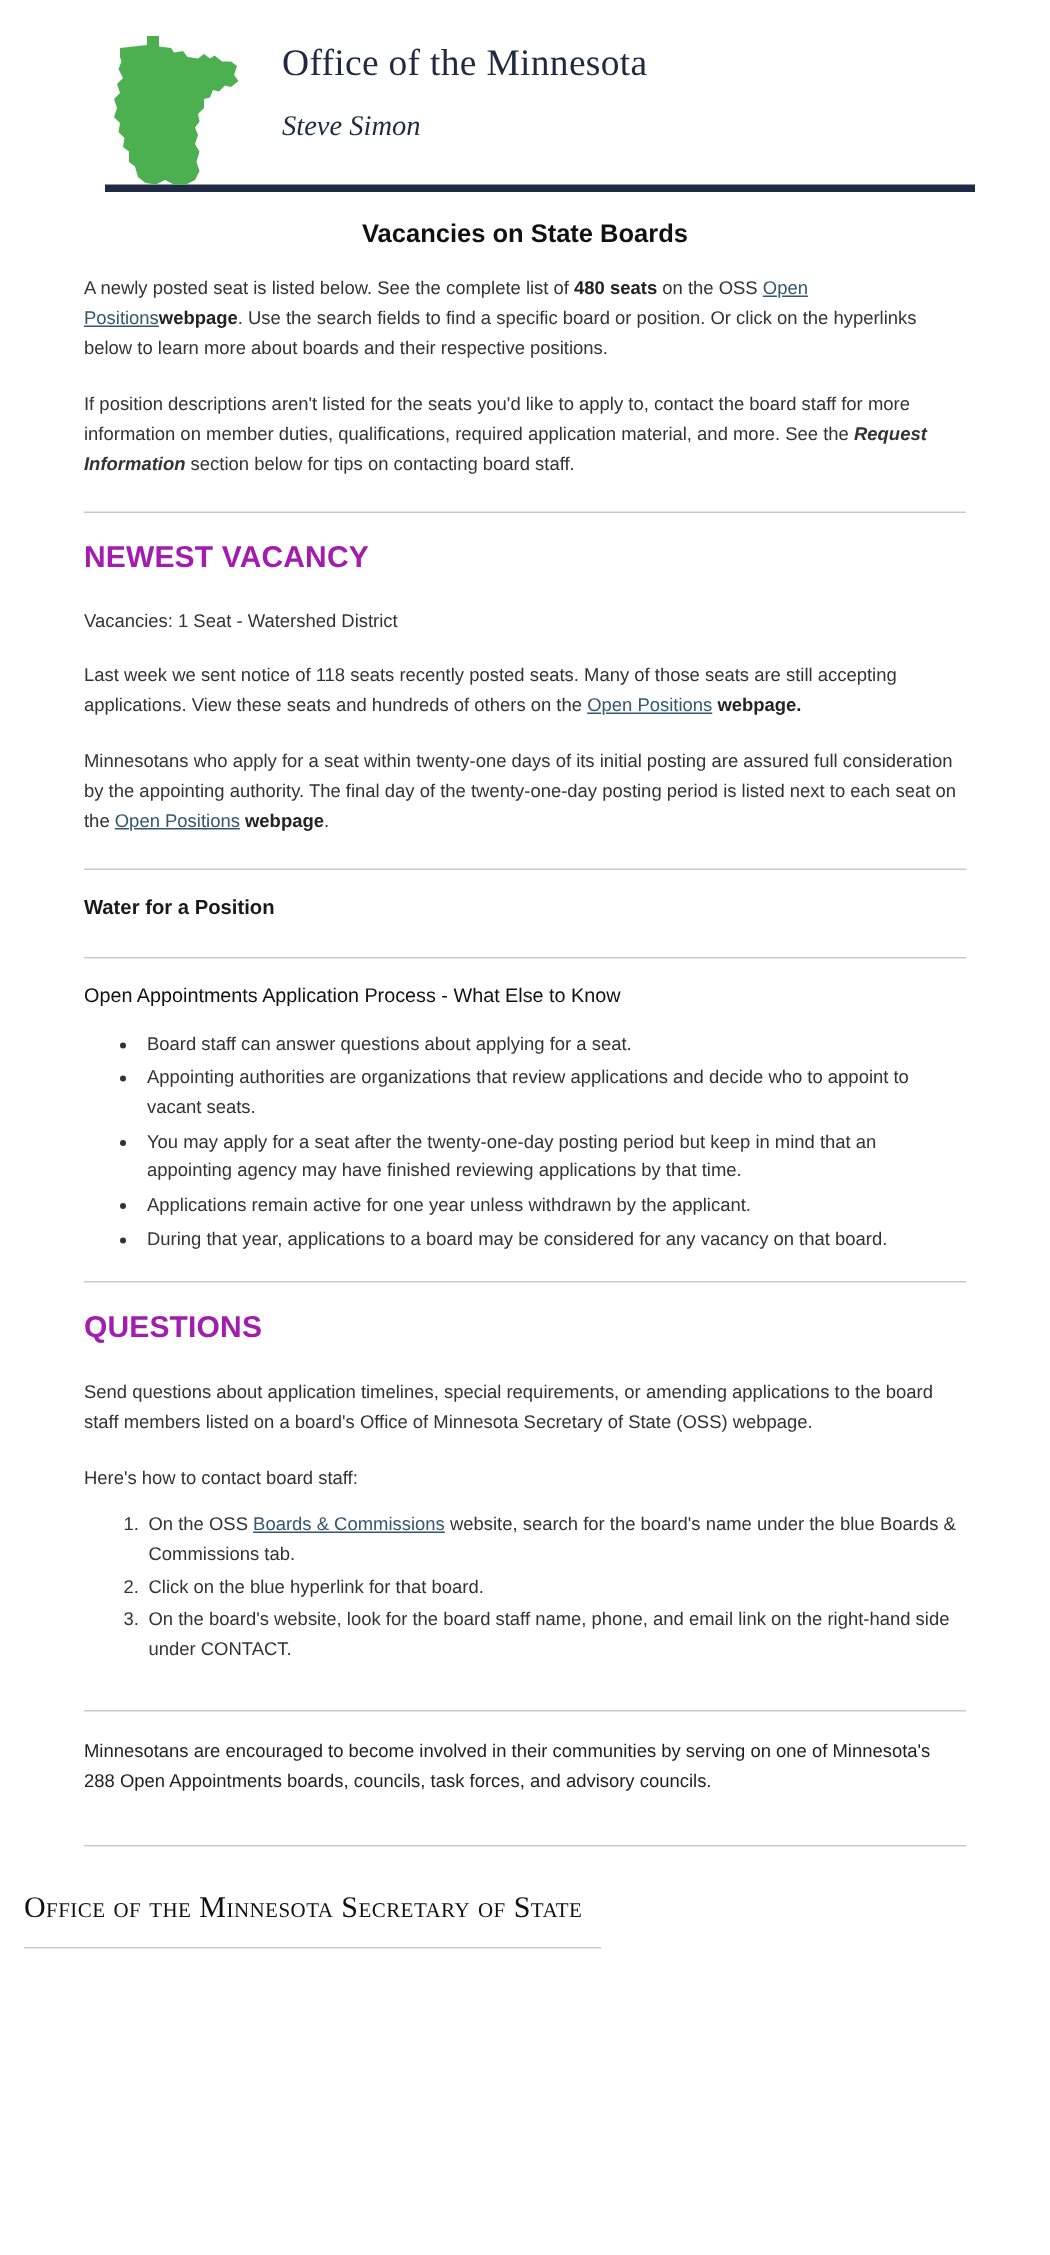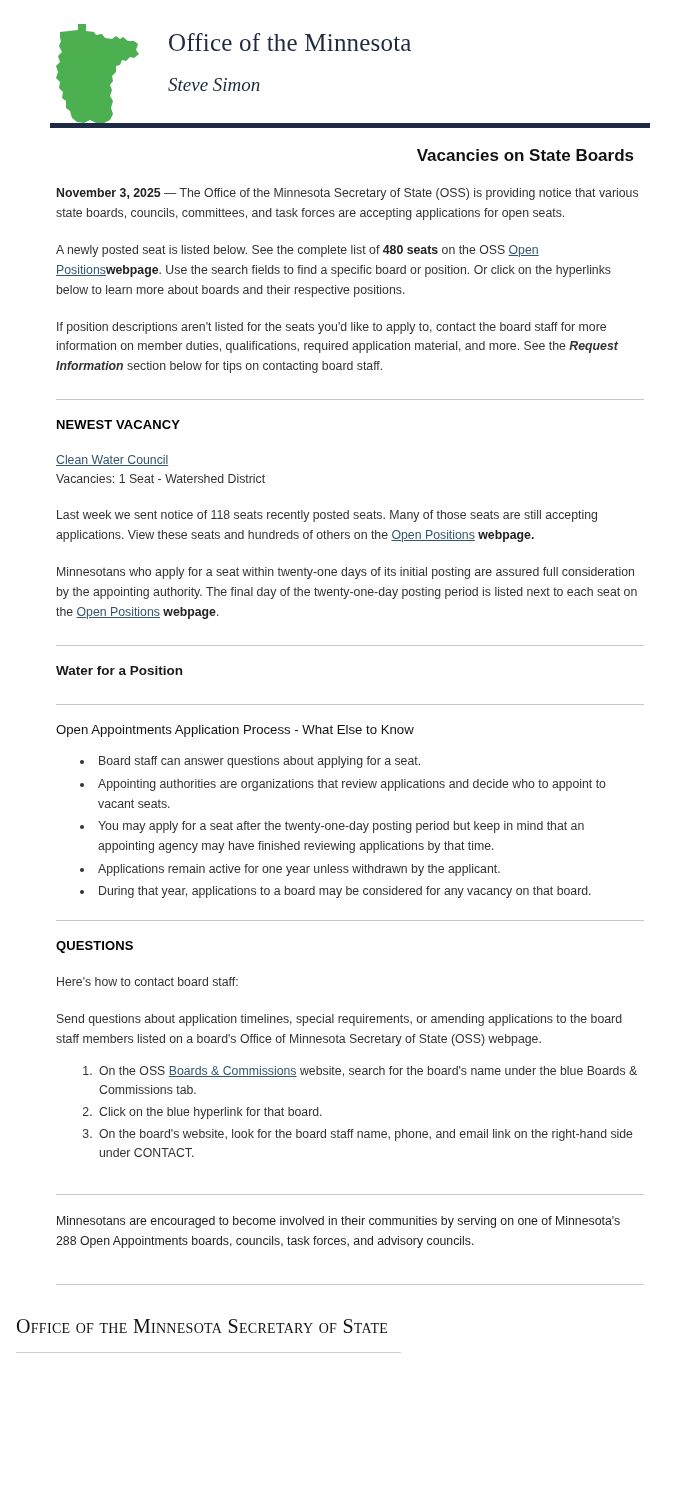--- a/index.html
+++ b/index.html
@@ -62,29 +62,29 @@
   }
   .accent-bar {
     position: absolute;
     left: 50px;
     right: 50px;
     bottom: 0;
     height: 5px;
     background: #1f2a44;
     z-index: 1;
   }
-  .masthead-wrap { position: relative; padding-bottom: 0; }
+  .masthead-wrap { position: relative; padding-bottom: 0; padding-left: 20px; }
 
   
   .doc-title {
-    text-align: right;
+    text-align: center;
     font-size: 17px;
     font-weight: bold;
     color: #111111;
-    margin: 18px 16px 0 0;
+    margin: 18px 0 0 0;
     padding: 0 50px;
   }
 
   
   .content {
     padding: 0 56px 0 56px;
     font-size: 12.3px;
     line-height: 1.62;
     color: #333333;
   }
@@ -98,23 +98,23 @@
   .ital { font-style: italic; font-weight: bold; }
 
   hr.rule {
     border: none;
     border-top: 1px solid #c9c9c9;
     margin: 22px 0 0 0;
   }
   hr.rule.tight { margin-top: 18px; }
 
   h2.sec {
-    font-size: 13px;
+    font-size: 20px;
     font-weight: bold;
-    color: #000000;
+    color: #a21caf;
     margin: 14px 0 0 0;
     letter-spacing: 0.1px;
   }
   h3.sub {
     font-size: 13.5px;
     font-weight: bold;
     color: #1a1a1a;
     margin: 14px 0 0 0;
   }
   h3.sub2 {
@@ -199,32 +199,30 @@
         </div>
       </div>
       <div class="accent-bar"></div>
     </div>
   </div>
 
   <div class="doc-title">Vacancies on State Boards</div>
 
   <div class="content">
 
-    <p class="first"><b>November 3, 2025</b><span> — The Office of the Minnesota Secretary of State (OSS) is providing notice that various state boards, councils, committees, and task forces are accepting applications for open seats.</span></p>
 
     <p><span>A newly posted seat is listed below. See the complete list of </span><b>480 seats</b><span> on the OSS </span><a class="link" href="#">Open Positions</a><b>webpage</b><span>. Use the search fields to find a specific board or position. Or click on the hyperlinks below to learn more about boards and their respective positions.</span></p>
 
     <p><span>If position descriptions aren't listed for the seats you'd like to apply to, contact the board staff for more information on member duties, qualifications, required application material, and more. See the </span><span class="ital">Request Information</span><span> section below for tips on contacting board staff.</span></p>
 
     <hr class="rule">
 
     <h2 class="sec">NEWEST VACANCY</h2>
 
     <div class="vac-block">
-      <span class="vac-line"><a class="link" href="#">Clean Water Council</a></span>
       <span class="vac-line">Vacancies: 1 Seat - Watershed District</span>
     </div>
 
     <p><span>Last week we sent notice of 118 seats recently posted seats. Many of those seats are still accepting applications. View these seats and hundreds of others on the </span><a class="link" href="#">Open Positions</a><b> webpage.</b></p>
 
     <p><span>Minnesotans who apply for a seat within twenty-one days of its initial posting are assured full consideration by the appointing authority. The final day of the twenty-one-day posting period is listed next to each seat on the </span><a class="link" href="#">Open Positions</a><b> webpage</b><span>.</span></p>
 
     <hr class="rule">
 
     <h3 class="sub">Water for a Position</h3>
@@ -239,22 +237,22 @@
       <li>Appointing authorities are organizations that review applications and decide who to appoint to vacant seats.</li>
       <li>You may apply for a seat after the twenty-one-day posting period but keep in mind that an appointing agency may have finished reviewing applications by that time.</li>
       <li>Applications remain active for one year unless withdrawn by the applicant.</li>
       <li>During that year, applications to a board may be considered for any vacancy on that board.</li>
     </ul>
 
     <hr class="rule tight">
 
     <h2 class="sec">QUESTIONS</h2>
 
+    <p>Send questions about application timelines, special requirements, or amending applications to the board staff members listed on a board's Office of Minnesota Secretary of State (OSS) webpage.</p>
     <p>Here's how to contact board staff:</p>
-    <p>Send questions about application timelines, special requirements, or amending applications to the board staff members listed on a board's Office of Minnesota Secretary of State (OSS) webpage.</p>
 
     <ol class="steps">
       <li><span>On the OSS </span><a class="link" href="#">Boards &amp; Commissions</a><span> website, search for the board's name under the blue Boards &amp; Commissions tab.</span></li>
       <li>Click on the blue hyperlink for that board.</li>
       <li>On the board's website, look for the board staff name, phone, and email link on the right-hand side under CONTACT.</li>
     </ol>
 
     <hr class="rule" style="margin-top:30px">
 
     <p class="closing-bold">Minnesotans are encouraged to become involved in their communities by serving on one of Minnesota's 288 Open Appointments boards, councils, task forces, and advisory councils.</p>

